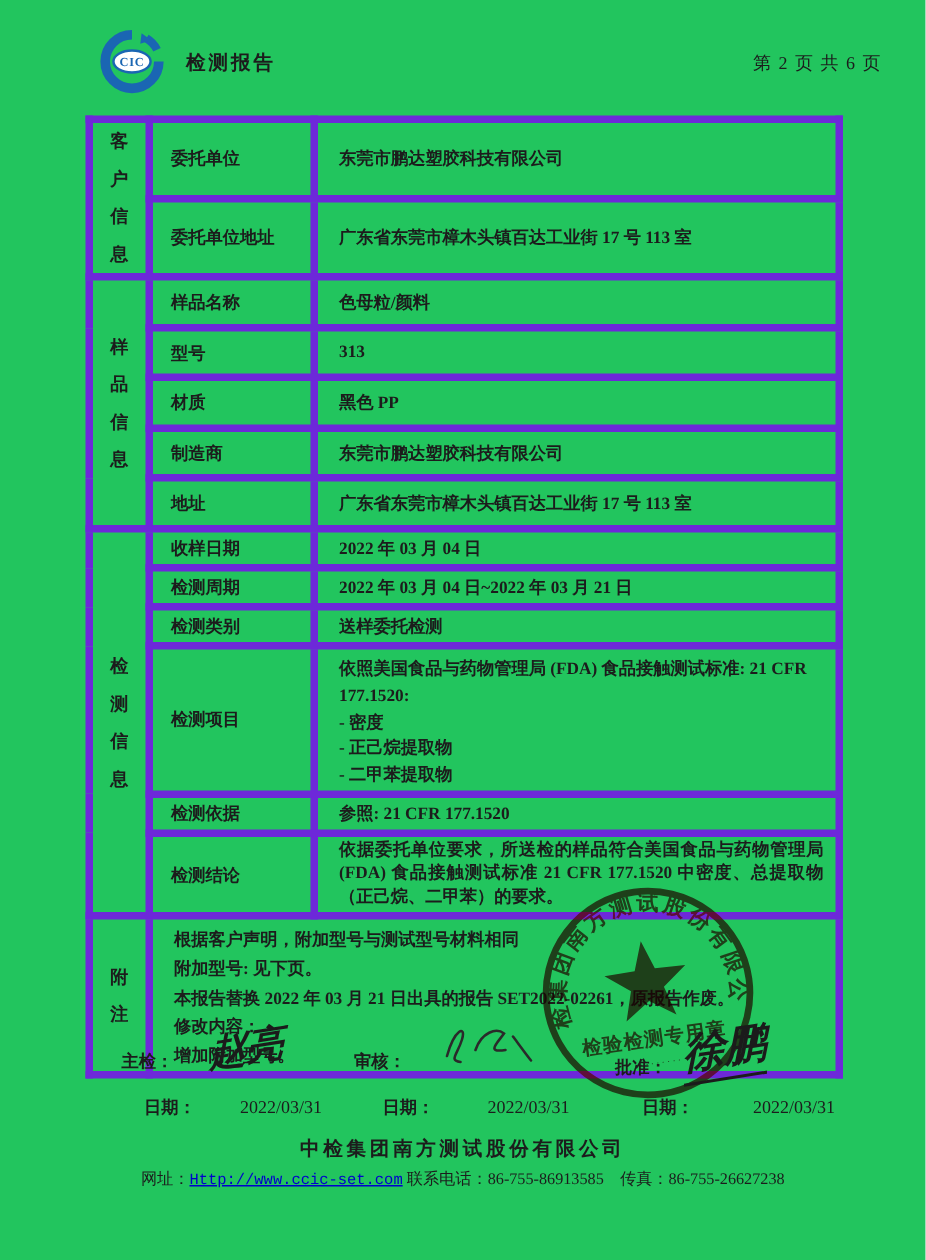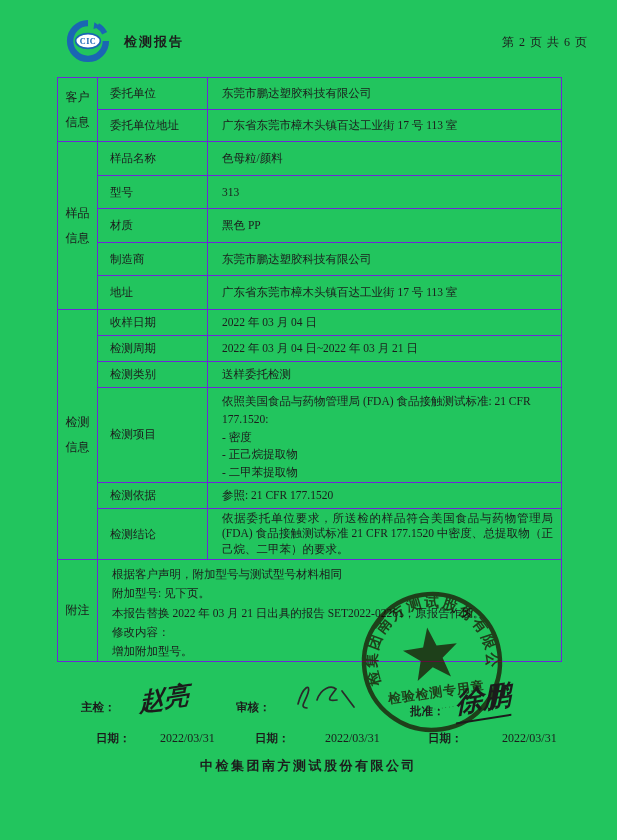--- a/index.html
+++ b/index.html
@@ -12,21 +12,21 @@
   }
   
   .header { position:absolute; left:0; top:0; width:617px; height:72px; }
   .logo { position:absolute; left:66px; top:19px; width:44px; height:44px; }
   .doc-title { position:absolute; left:124px; top:33px; font-size:13px; font-weight:bold; letter-spacing:2px; }
   .report-no { position:absolute; left:237px; top:34px; font-size:12px; font-weight:bold; }
   .page-info { position:absolute; left:466px; top:34px; font-size:12px; font-weight:normal; letter-spacing:1px;margin-left:36px; }
   
   table.report { position:absolute; left:57px; top:77px; width:505px;
     border-collapse:collapse; table-layout:fixed; font-size:11.5px; }
-  table.report td { border:1px solid #6d28d9; vertical-align:middle; }
+  table.report td { border:5px solid #6d28d9; vertical-align:middle;font-weight:bold; }
   td.cat { text-align:center; font-size:12px; padding:0 7px; line-height:25px; }
   td.lbl { padding-left:12px; }
   td.val { padding-left:14px; padding-right:8px; }
   tr.r32 { height:32px; } tr.r33 { height:33px; } tr.r34 { height:34px; }
   tr.r26 { height:26px; } tr.r88 { height:88px; } tr.r44 { height:44px; }
   tr.r97 { height:97px; }
   td.multi { vertical-align:top; padding-top:5px;margin-top:36px; }
   td.multi .line { line-height:17.8px; }
   td.concl { line-height:15.4px; text-align:justify; padding-top:2px; padding-bottom:2px; }
   td.notes { vertical-align:top; padding-top:5px; }
@@ -183,15 +183,18 @@
     <div class="date-label" style="left:24px;">日期：</div>
     <div class="date-val" style="left:88px;">2022/03/31</div>
     <div class="date-label" style="left:183px;">日期：</div>
     <div class="date-val" style="left:253px;">2022/03/31</div>
     <div class="date-label" style="left:356px;">日期：</div>
     <div class="date-val" style="left:430px;">2022/03/31</div>
   </div>
 
   <div class="footer">
     <div class="company">中检集团南方测试股份有限公司</div>
+    <div class="contact">
+      <span>网址：</span><a class="link">Http://www.ccic-set.com</a><span> 联系电话：86-755-86913585　传真：86-755-26627238</span>
+    </div>
   </div>
 
 </div>
 
 </body></html>

